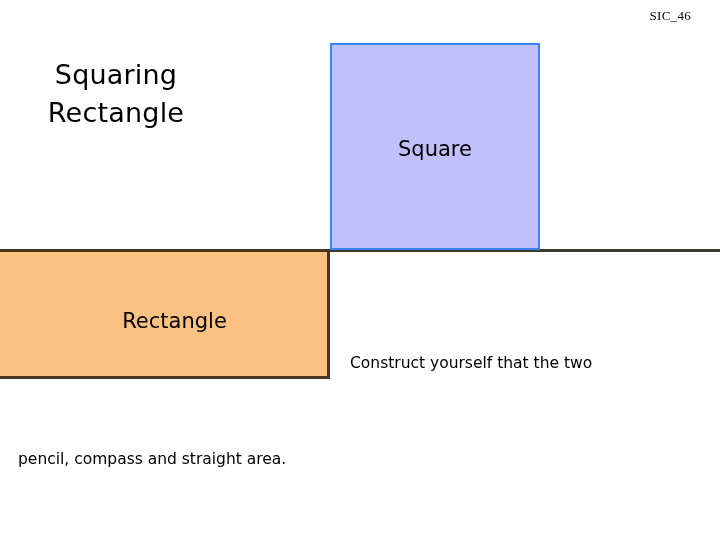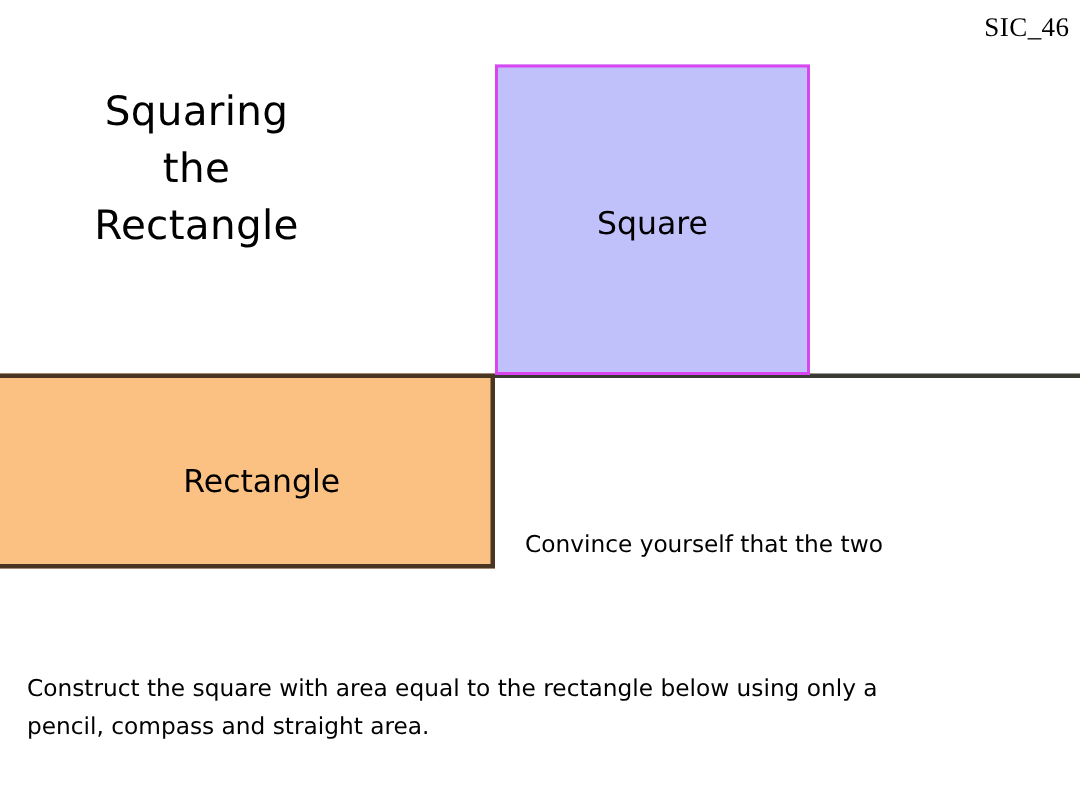--- a/index.html
+++ b/index.html
@@ -17,32 +17,32 @@
     position: relative;
     width: 720px;
     height: 540px;
     background: #ffffff;
   }
 
   
   .header-code {
     position: absolute;
     top: 8px;
-    right: 7px;
+    right: 29px;
     font-family: "Liberation Serif", "DejaVu Serif", serif;
-    font-size: 18px;
+    font-size: 13px;
     color: #000000;
     letter-spacing: 0.3px;
     white-space: nowrap;
   }
 
   
   .title-block {
     position: absolute;
-    left: 41px;
+    left: 26px;
     top: 56px;
     width: 180px;
     text-align: center;
     font-family: "DejaVu Sans", sans-serif;
     font-size: 27px;
     line-height: 38px;
     color: #000000;
     letter-spacing: 0.2px;
   }
   .title-line { display: block; white-space: nowrap; }
@@ -59,21 +59,21 @@
 
   
   .square-shape {
     position: absolute;
     left: 330px;
     top: 43px;
     width: 210px;
     height: 207px;
     box-sizing: border-box;
     background: #c0c0fa;
-    border: 2px solid #d946ef;
+    border: 2px solid #3b82f6;
   }
   .square-label {
     position: absolute;
     left: 0;
     top: 92px;
     width: 100%;
     text-align: center;
     font-family: "DejaVu Sans", sans-serif;
     font-size: 21px;
     color: #000000;
@@ -133,36 +133,34 @@
 </style>
 </head>
 <body>
 
 <div id="slide">
 
   <div class="header-code">SIC_46</div>
 
   <div class="title-block">
     <span class="title-line">Squaring</span>
-    <span class="title-line">the</span>
     <span class="title-line">Rectangle</span>
   </div>
 
   <div class="baseline-rule"></div>
 
   <div class="square-shape">
     <div class="square-label">Square</div>
   </div>
 
   <div class="rectangle-shape">
     <div class="rectangle-label">Rectangle</div>
   </div>
 
   <div class="convince-caption">
-    <span>Convince yourself that the two</span>
+    <span>Construct yourself that the two</span>
   </div>
 
   <div class="instruction-text">
-    <span>Construct the square with area equal to the rectangle below using only a</span>
     <span>pencil, compass and straight area.</span>
   </div>
 
 </div>
 
 </body></html>

